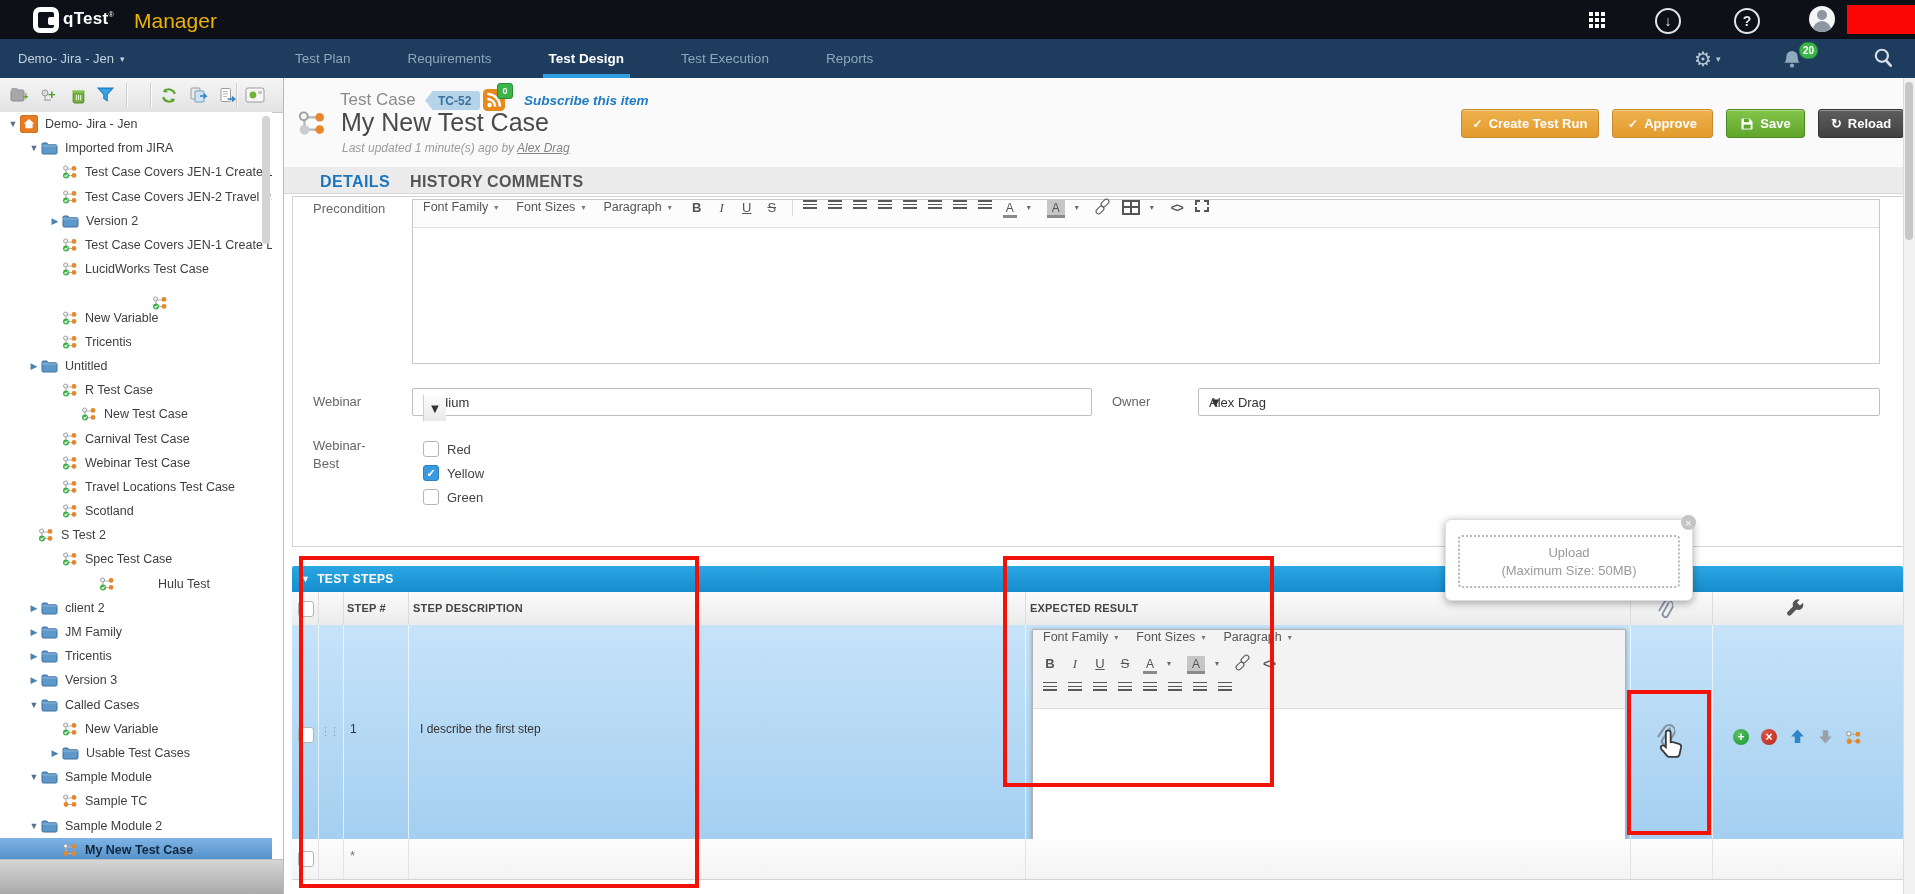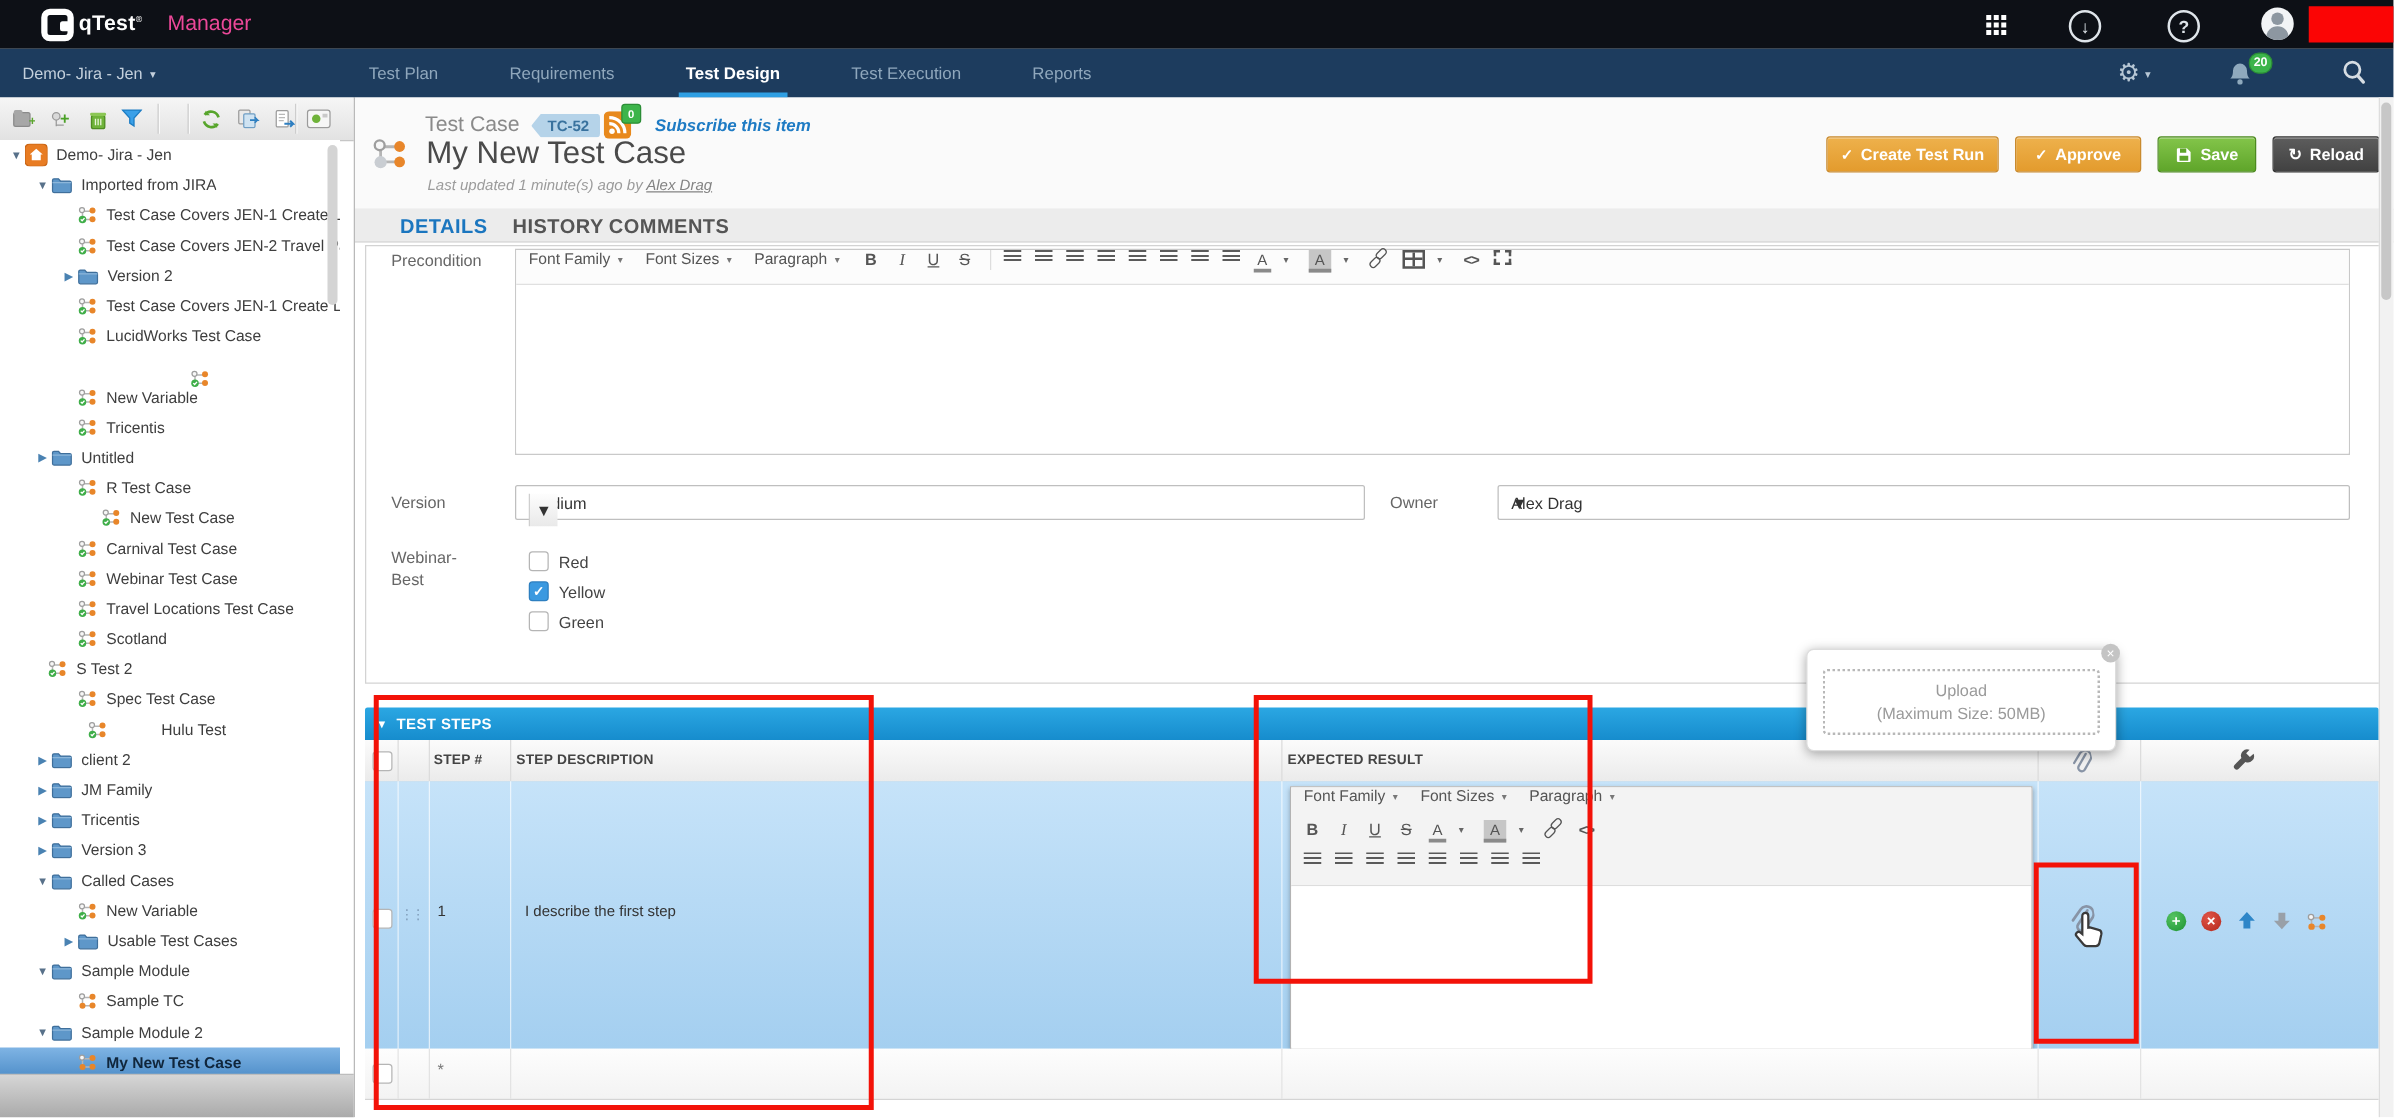--- a/index.html
+++ b/index.html
@@ -6,21 +6,21 @@
   #stage{position:relative;width:1915px;height:894px;overflow:hidden;
          font-family:"Liberation Sans",sans-serif;background:#fff;color:#333;}
   .abs{position:absolute;}
 
   
   #topbar{left:0;top:0;width:1915px;height:39px;background:#0d1016;}
   #logo-box{left:33px;top:7px;width:16px;height:16px;border:5px solid #fff;border-radius:7px;background:#0d1016;}
   #logo-box i{position:absolute;right:-2px;top:5px;width:8px;height:8px;background:#fff;border-radius:2px;}
   #brand{left:63px;top:9px;font-size:17px;font-weight:700;color:#fff;letter-spacing:.3px;}
   #brand sup{font-size:7px;font-weight:400;}
-  #product{left:134px;top:9px;font-size:17px;font-weight:300;color:#ec4899;}
+  #product{left:134px;top:9px;font-size:21px;font-weight:300;color:#eab308;}
   .grid9{left:1589px;top:12px;width:4px;height:4px;background:#fff;
          box-shadow:6px 0 #fff,12px 0 #fff,0 6px #fff,6px 6px #fff,12px 6px #fff,0 12px #fff,6px 12px #fff,12px 12px #fff;}
   .circ-ic{width:22px;height:22px;border:2px solid #dfe5ea;border-radius:50%;color:#dfe5ea;
            display:flex;align-items:center;justify-content:center;font-size:14px;font-weight:700;}
   #avatar{left:1809px;top:6px;width:26px;height:26px;border-radius:50%;background:#f2f4f6;overflow:hidden;}
   #avatar b{position:absolute;left:8px;top:4px;width:10px;height:10px;border-radius:50%;background:#8d97a1;}
   #avatar u{position:absolute;left:4px;top:15px;width:18px;height:12px;border-radius:9px 9px 0 0;background:#8d97a1;}
   #redact{left:1847px;top:5px;width:68px;height:29px;background:#fb0505;}
 
   
@@ -514,21 +514,21 @@
             <path d="M4 5v6.5M4 5h7M4 11.5h7" stroke="#b5b5b5" stroke-width="1.2" fill="none"></path>
             <circle cx="3.6" cy="4" r="2" fill="#f7f7f7" stroke="#9e9e9e"></circle>
             <rect x="9.6" y="2" width="4.8" height="4.8" rx="2.4" fill="#e8862a"></rect>
             <rect x="9.6" y="9" width="4.8" height="4.8" rx="2.4" fill="#e8862a"></rect>
             <circle cx="4" cy="11.5" r="3" fill="#3fae49"></circle>
             <path d="M2.6 11.5l1.1 1.1 1.9-2.1" stroke="#fff" stroke-width="1.1" fill="none"></path>
           </svg>
         </span>
         <span class="lbl">Spec Test Case</span>
       </div>
-      <div class="trow" style="padding-left: 20px; gap: 36px;">
+      <div class="trow" style="padding-left: 49px; gap: 36px;">
         <span class="exp"></span>
         <span class="tic" style="display: inline-flex;">
           <svg width="16" height="16" viewBox="0 0 16 16">
             <path d="M4 5v6.5M4 5h7M4 11.5h7" stroke="#b5b5b5" stroke-width="1.2" fill="none"></path>
             <circle cx="3.6" cy="4" r="2" fill="#f7f7f7" stroke="#9e9e9e"></circle>
             <rect x="9.6" y="2" width="4.8" height="4.8" rx="2.4" fill="#e8862a"></rect>
             <rect x="9.6" y="9" width="4.8" height="4.8" rx="2.4" fill="#e8862a"></rect>
             <circle cx="4" cy="11.5" r="3" fill="#3fae49"></circle>
             <path d="M2.6 11.5l1.1 1.1 1.9-2.1" stroke="#fff" stroke-width="1.1" fill="none"></path>
           </svg>
@@ -747,21 +747,21 @@
         <span class="tbtn i-caret">▾</span>
         <span class="tbtn i-link"></span>
         <span class="tbtn i-table"></span>
         <span class="tbtn i-caret">▾</span>
         <span class="tbtn i-code">&lt;&gt;</span>
         <span class="tbtn i-fullscreen"></span>
       </div>
     <div class="ed-content" style="height:134px;"></div>
   </div>
 
-  <div class="abs fld-lbl" style="left:313px;top:394px;">Version</div>
+  <div class="abs fld-lbl" style="left:313px;top:394px;">Webinar</div>
   <div class="abs" id="priority-sel">
     <span>Medium</span>
     <span id="priority-arrow">▼</span>
   </div>
   <div class="abs fld-lbl" style="left:1112px;top:394px;">Owner</div>
   <div class="abs" id="owner-fld">
     <span>Alex Drag</span>
     <span id="owner-arrow">▼</span>
   </div>
 

